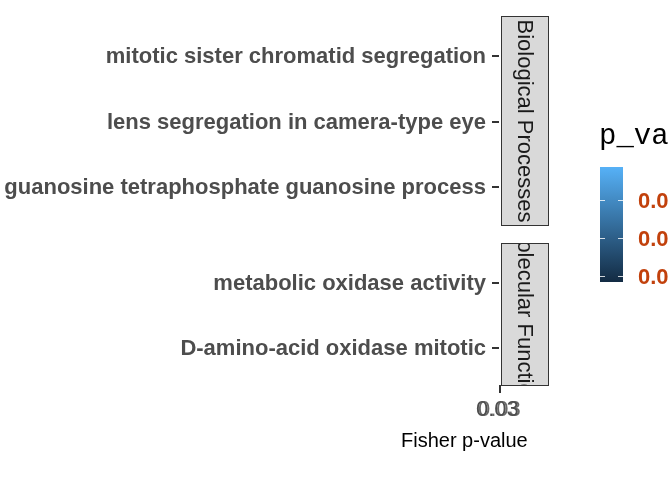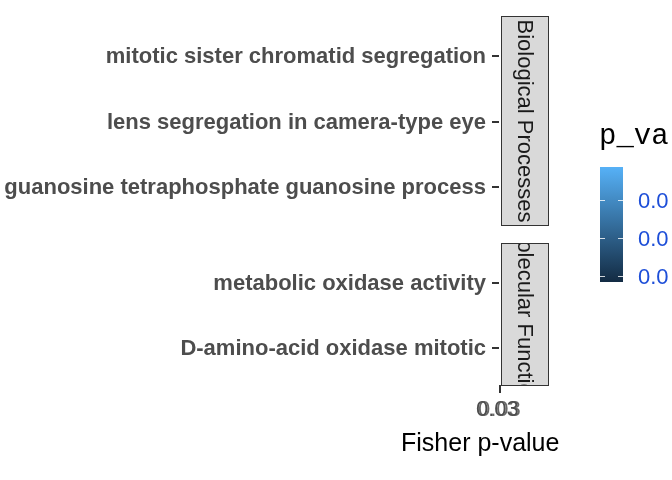--- a/index.html
+++ b/index.html
@@ -7,25 +7,25 @@
          font-family: "Liberation Sans", sans-serif; }
   .ylab { position: absolute; right: 186px; font-size: 22px; color: #4d4d4d;
           white-space: nowrap; line-height: 1; transform: translateY(-50%); font-weight: bold; }
   .tick { position: absolute; left: 492px; width: 7px; height: 2px; background: #333333; }
   .strip { position: absolute; left: 501px; width: 48px; background: #d9d9d9;
            border: 1px solid #333333; box-sizing: border-box; overflow: hidden; }
   .strip-text { position: absolute; left: 50%; top: 50%; font-size: 22px; color: #1a1a1a;
                 white-space: nowrap; transform: translate(-50%, -50%) rotate(90deg); line-height: 1; }
   .xaxis-line { position: absolute; left: 499px; top: 385px; width: 2px; height: 8px; background: #333333; }
   .xtick-label { position: absolute; top: 398px; font-size: 22px; color: #4d4d4d; line-height: 1; }
-  .xtitle { position: absolute; left: 401px; top: 430px; font-size: 25px; color: #000; line-height: 1; }
+  .xtitle { position: absolute; left: 401px; top: 430px; font-size: 20px; color: #000; line-height: 1; }
   .legend-title { position: absolute; left: 599px; top: 122px; font-size: 29px; color: #000; line-height: 1; white-space: nowrap; font-family: Liberation Mono, monospace; }
   .legend-bar { position: absolute; left: 600px; top: 167px; width: 23px; height: 115px; }
   .legend-tick { position: absolute; width: 5px; height: 1px; background: #ffffff; opacity: 0.8; }
-  .legend-label { position: absolute; left: 638px; font-size: 22px; color: #1d4ed8; line-height: 1; transform: translateY(-50%); white-space: nowrap; }
+  .legend-label { position: absolute; left: 638px; font-size: 22px; color: #c2410c; line-height: 1; transform: translateY(-50%); white-space: nowrap; font-weight: bold; }
   .panel { position: absolute; left: 499px; width: 2px; }
 </style>
 </head>
 <body>
 
 <div class="ylab" style="top:56px">mitotic sister chromatid segregation</div>
 <div class="tick" style="top:55px"></div>
 <div class="ylab" style="top:122px">lens segregation in camera-type eye</div>
 <div class="tick" style="top:121px"></div>
 <div class="ylab" style="top:187px">guanosine tetraphosphate guanosine process</div>

